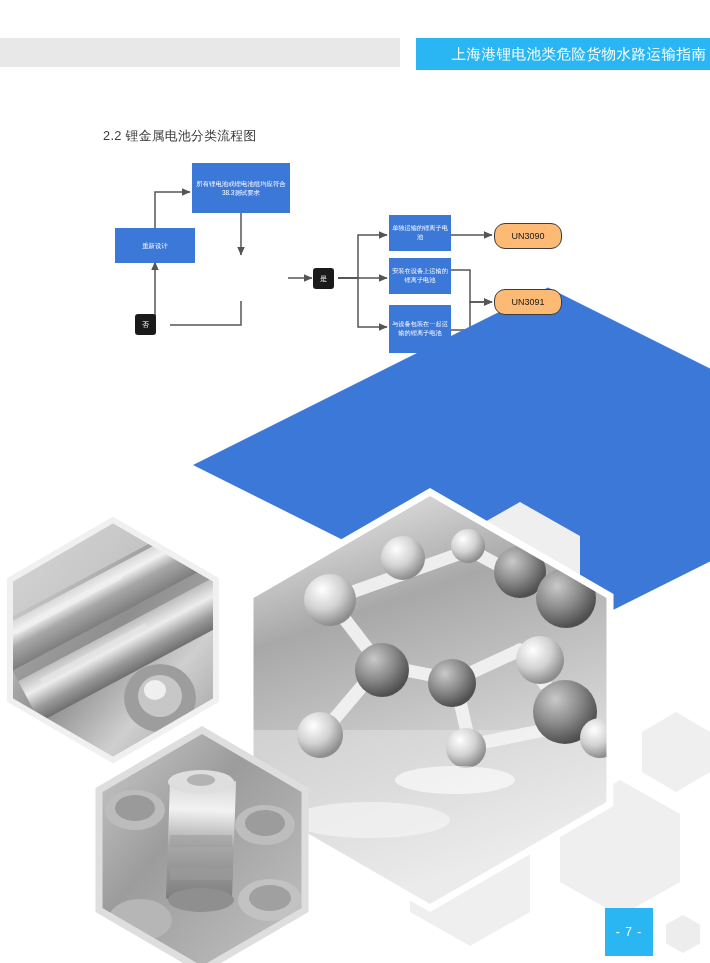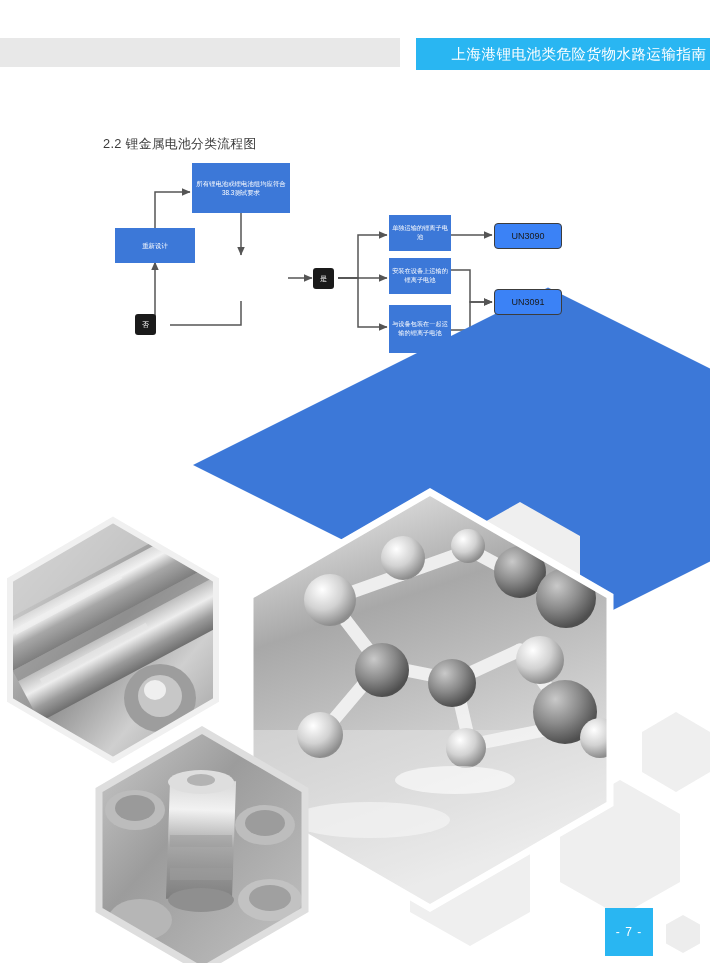--- a/index.html
+++ b/index.html
@@ -13,34 +13,34 @@
   .page{position:absolute;inset:0;}
 
   
   .header{position:absolute;left:0;top:38px;width:710px;height:33px;}
   .header-grey{position:absolute;left:0;top:0;width:400px;height:29px;background:#e8e8e8;}
   .header-blue{position:absolute;left:416px;top:0;width:326px;height:32px;background:#29b6f2;
     display:flex;align-items:center;justify-content:center;}
   .header-blue span{color:#ffffff;font-size:14.5px;letter-spacing:.5px;white-space:nowrap;}
 
   
-  .section-title{position:absolute;left:103px;top:136px;font-size:12.8px;color:#3a3a3a;letter-spacing:.3px;}
+  .section-title{position:absolute;left:103px;top:128px;font-size:12.8px;color:#3a3a3a;letter-spacing:.3px;}
 
   
   .flow{position:absolute;left:0;top:0;width:710px;height:420px;}
   .fnode{position:absolute;background:#3c78d8;color:#ffffff;display:flex;
     align-items:center;justify-content:center;text-align:center;
     font-size:6.4px;line-height:1.42;padding:2px;box-sizing:border-box;}
   .fnode.small{font-size:6.2px;}
   .fdiamond{position:absolute;}
   .fdiamond .dlabel{position:absolute;inset:0;display:flex;align-items:center;
     justify-content:center;color:#ffffff;font-size:6.6px;}
   .tag{position:absolute;background:#1a1a1a;color:#ffffff;border-radius:3px;
     display:flex;align-items:center;justify-content:center;font-size:7px;}
-  .pill{position:absolute;border:1.6px solid #3c3c3c;border-radius:4px;background:#3b82f6;
+  .pill{position:absolute;border:1.6px solid #3c3c3c;border-radius:11px;background:#fdba74;
     display:flex;align-items:center;justify-content:center;color:#1a1a1a;font-size:9px;}
   .flow svg{position:absolute;left:0;top:0;width:710px;height:420px;overflow:visible;}
 
   
   .deco{position:absolute;left:0;top:480px;width:710px;height:483px;}
   .deco svg{position:absolute;left:0;top:0;}
 
   
   .pagenum{position:absolute;left:605px;top:908px;width:48px;height:48px;background:#29b6f2;
     display:flex;align-items:center;justify-content:center;color:#ffffff;font-size:12px;letter-spacing:1px;}

